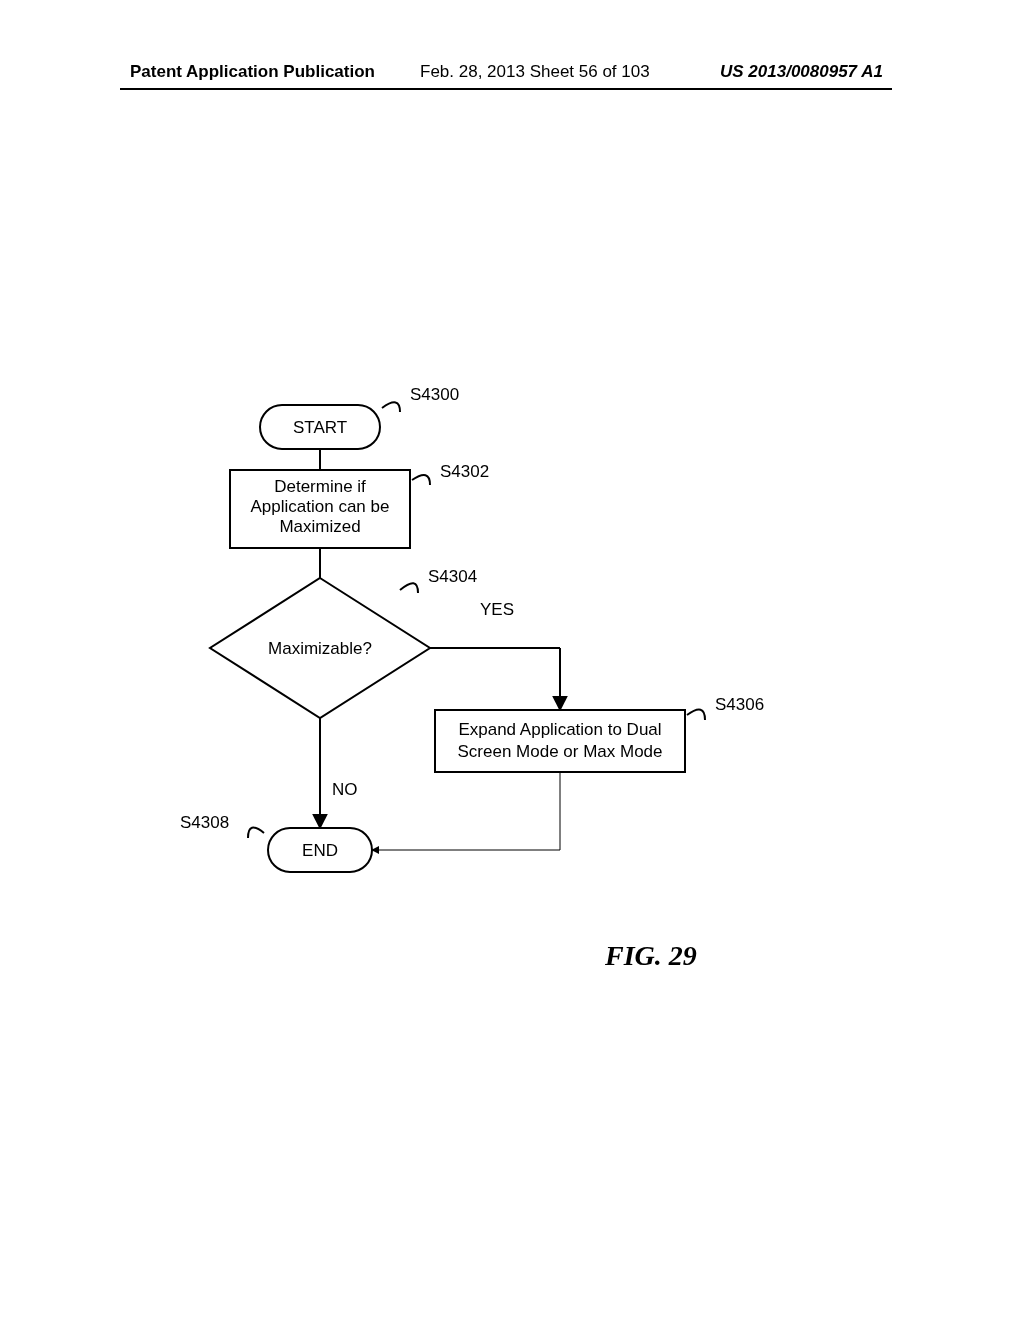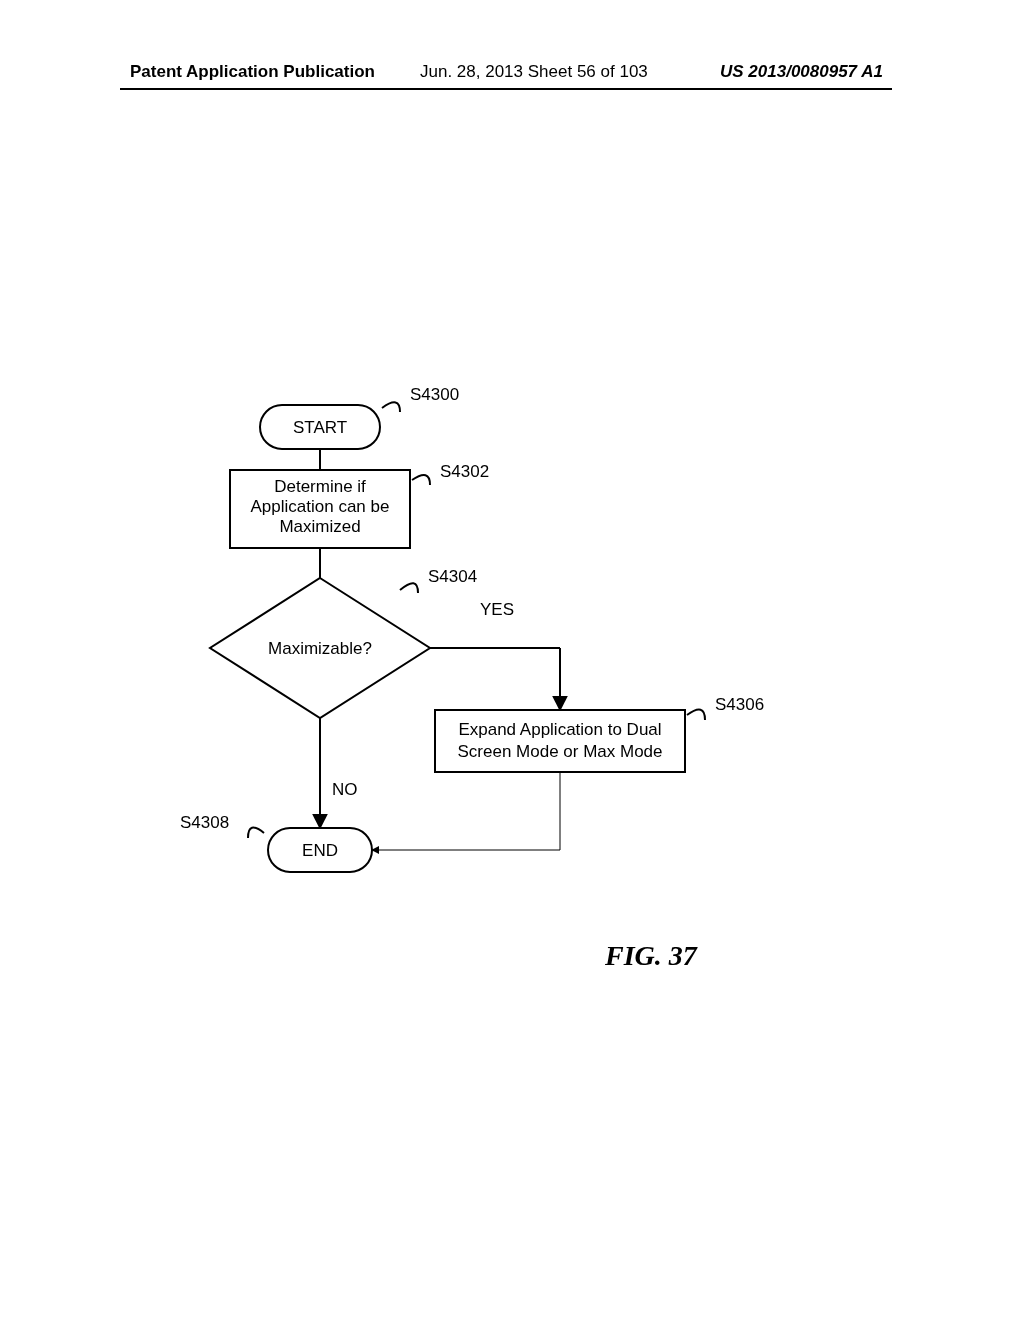--- a/index.html
+++ b/index.html
@@ -83,21 +83,21 @@
     fill: #000;
   }
 </style>
 </head>
 <body>
 
 <div class="page">
 
   <div class="header">
     <div class="header-left">Patent Application Publication</div>
-    <div class="header-mid">Jun. 28, 2013  Sheet 56 of 103</div>
+    <div class="header-mid">Feb. 28, 2013  Sheet 56 of 103</div>
     <div class="header-right">US 2013/0080957 A1</div>
     <div class="header-rule"></div>
   </div>
 
   <svg class="svg-stage" viewBox="0 0 1024 1320">
     <defs>
       <marker id="arrow" viewBox="0 0 10 10" refX="9" refY="5" markerWidth="8" markerHeight="8" orient="auto-start-reverse">
         <path d="M 0 0 L 10 5 L 0 10 z" fill="#000"></path>
       </marker>
     </defs>
@@ -170,15 +170,15 @@
       <text class="fc-label" x="180" y="828">S4308</text>
     </g>
 
     <g>
       <line x1="560" y1="772" x2="560" y2="850" stroke="#000" stroke-width="1"></line>
       <line x1="560" y1="850" x2="372" y2="850" stroke="#000" stroke-width="1" marker-end="url(#arrow)"></line>
     </g>
 
   </svg>
 
-  <div class="fig-caption">FIG. 37</div>
+  <div class="fig-caption">FIG. 29</div>
 
 </div>
 
 </body></html>

